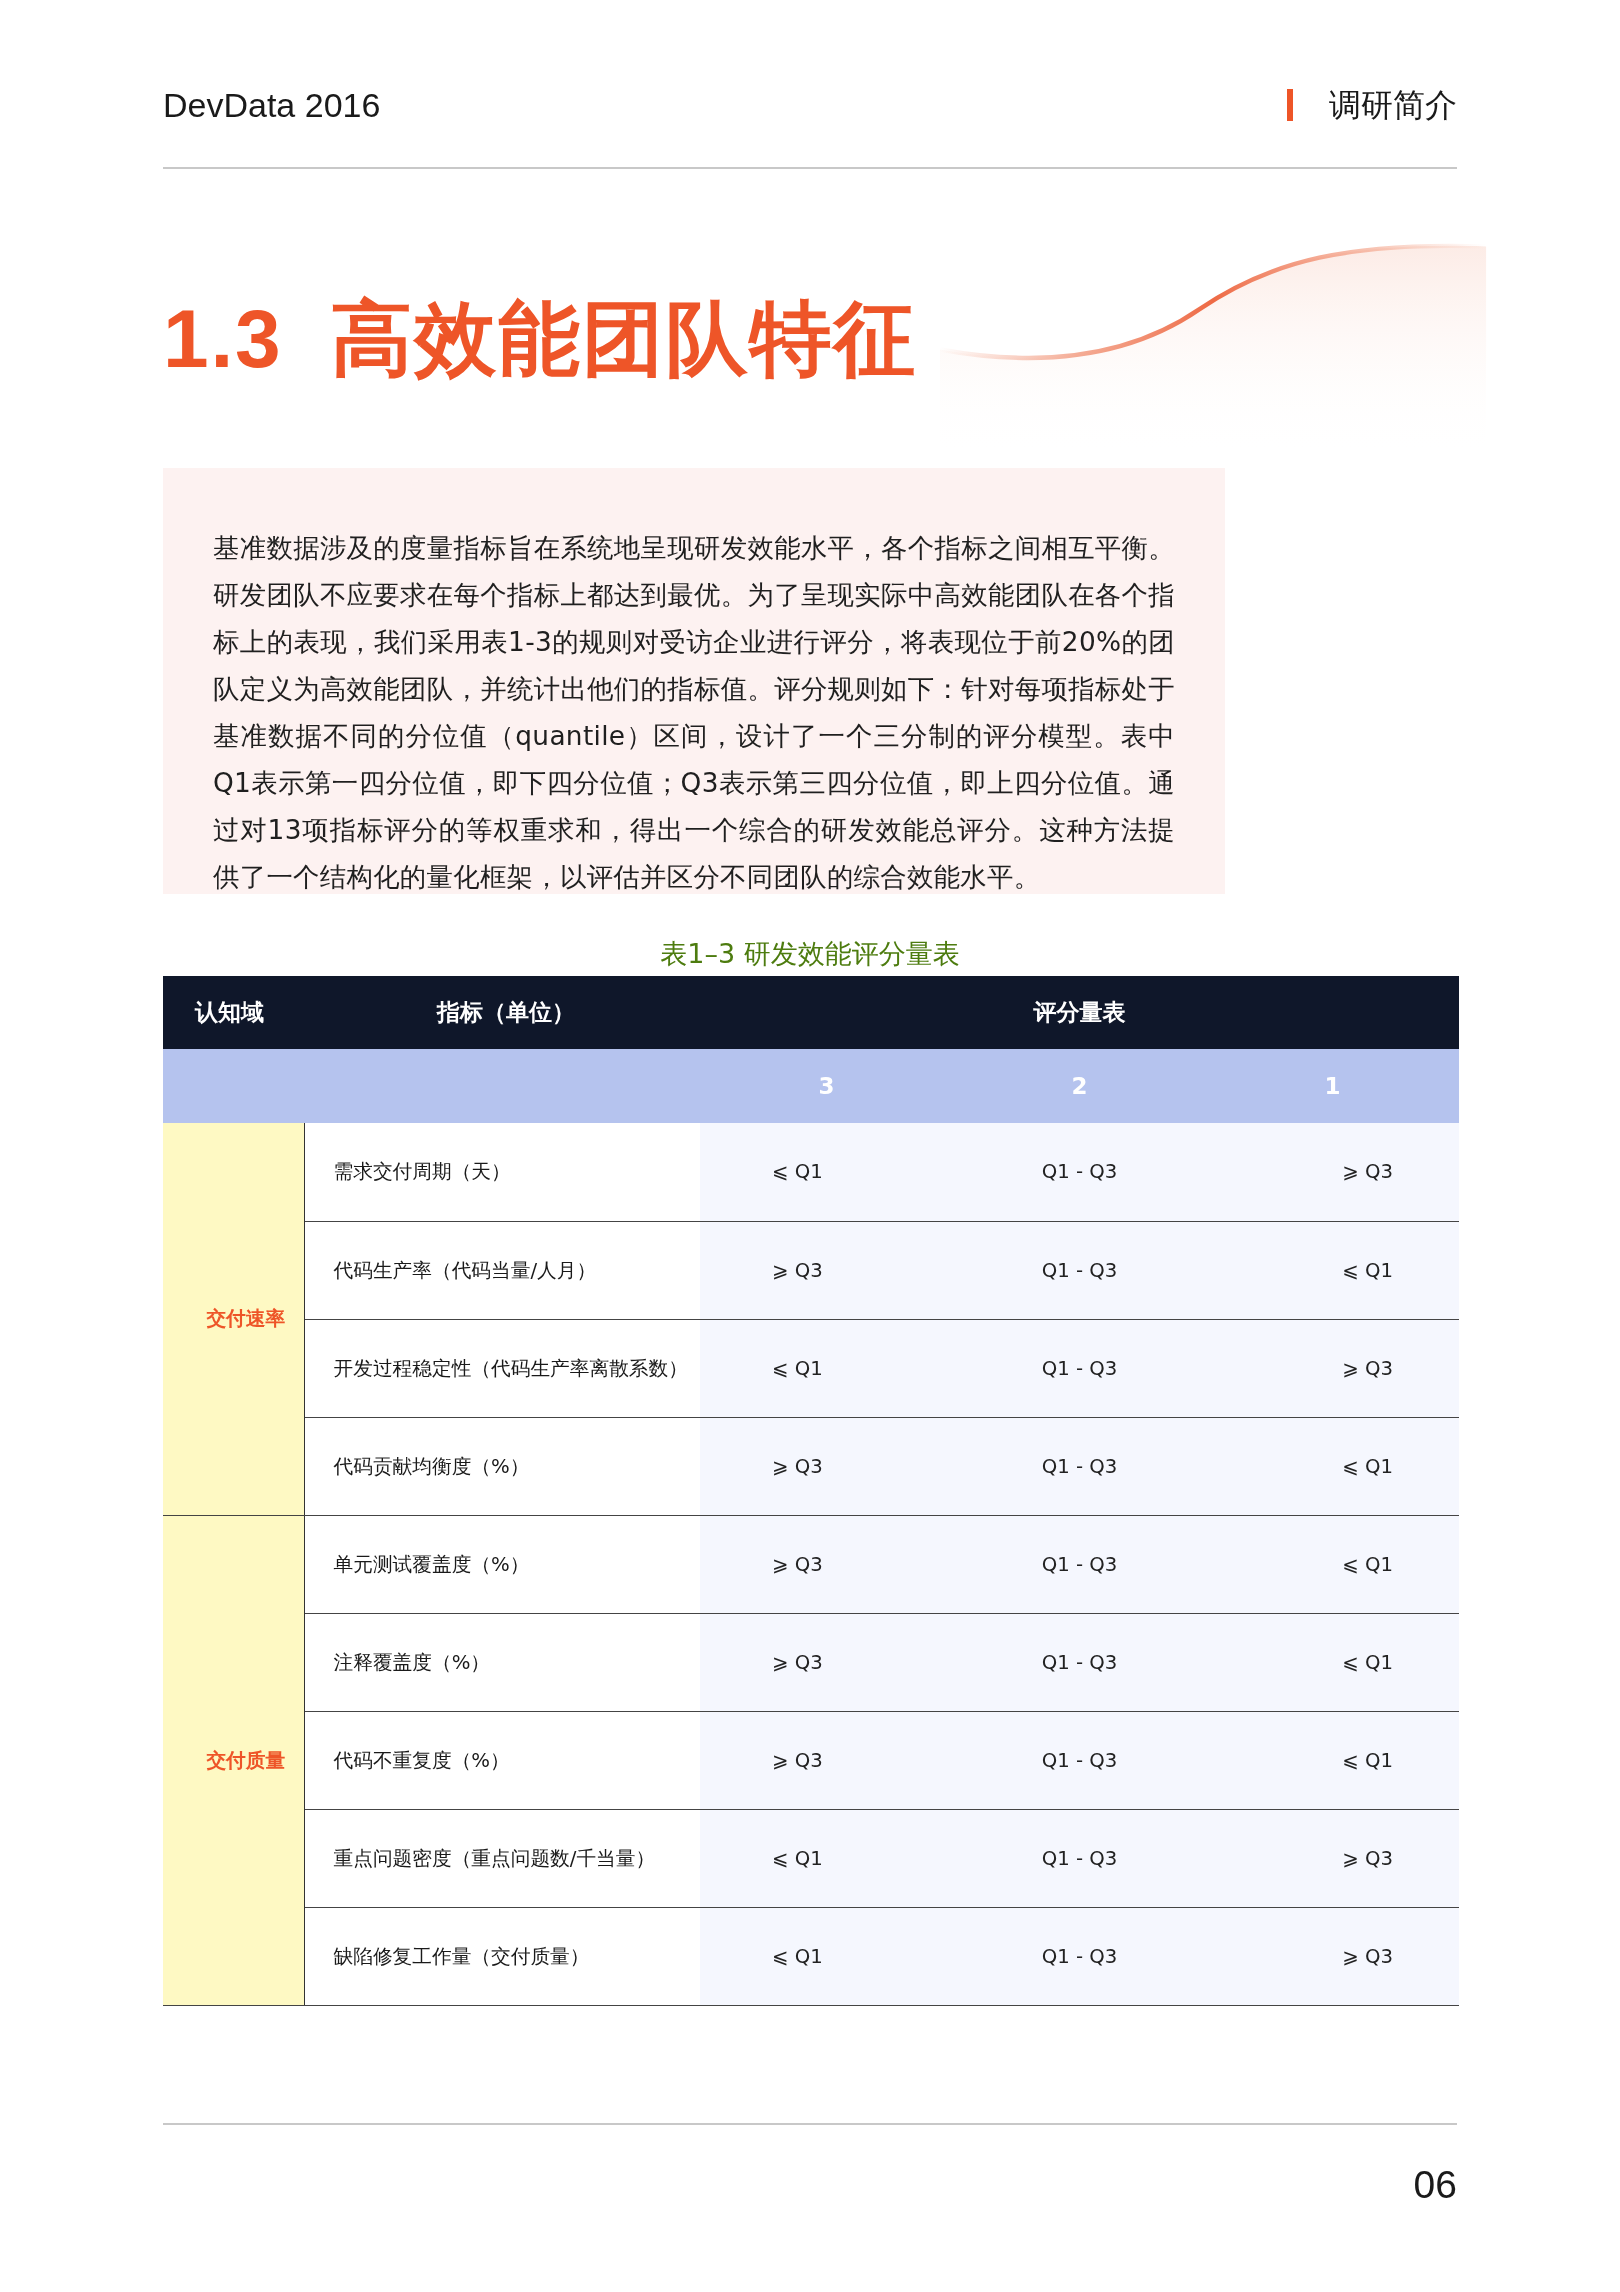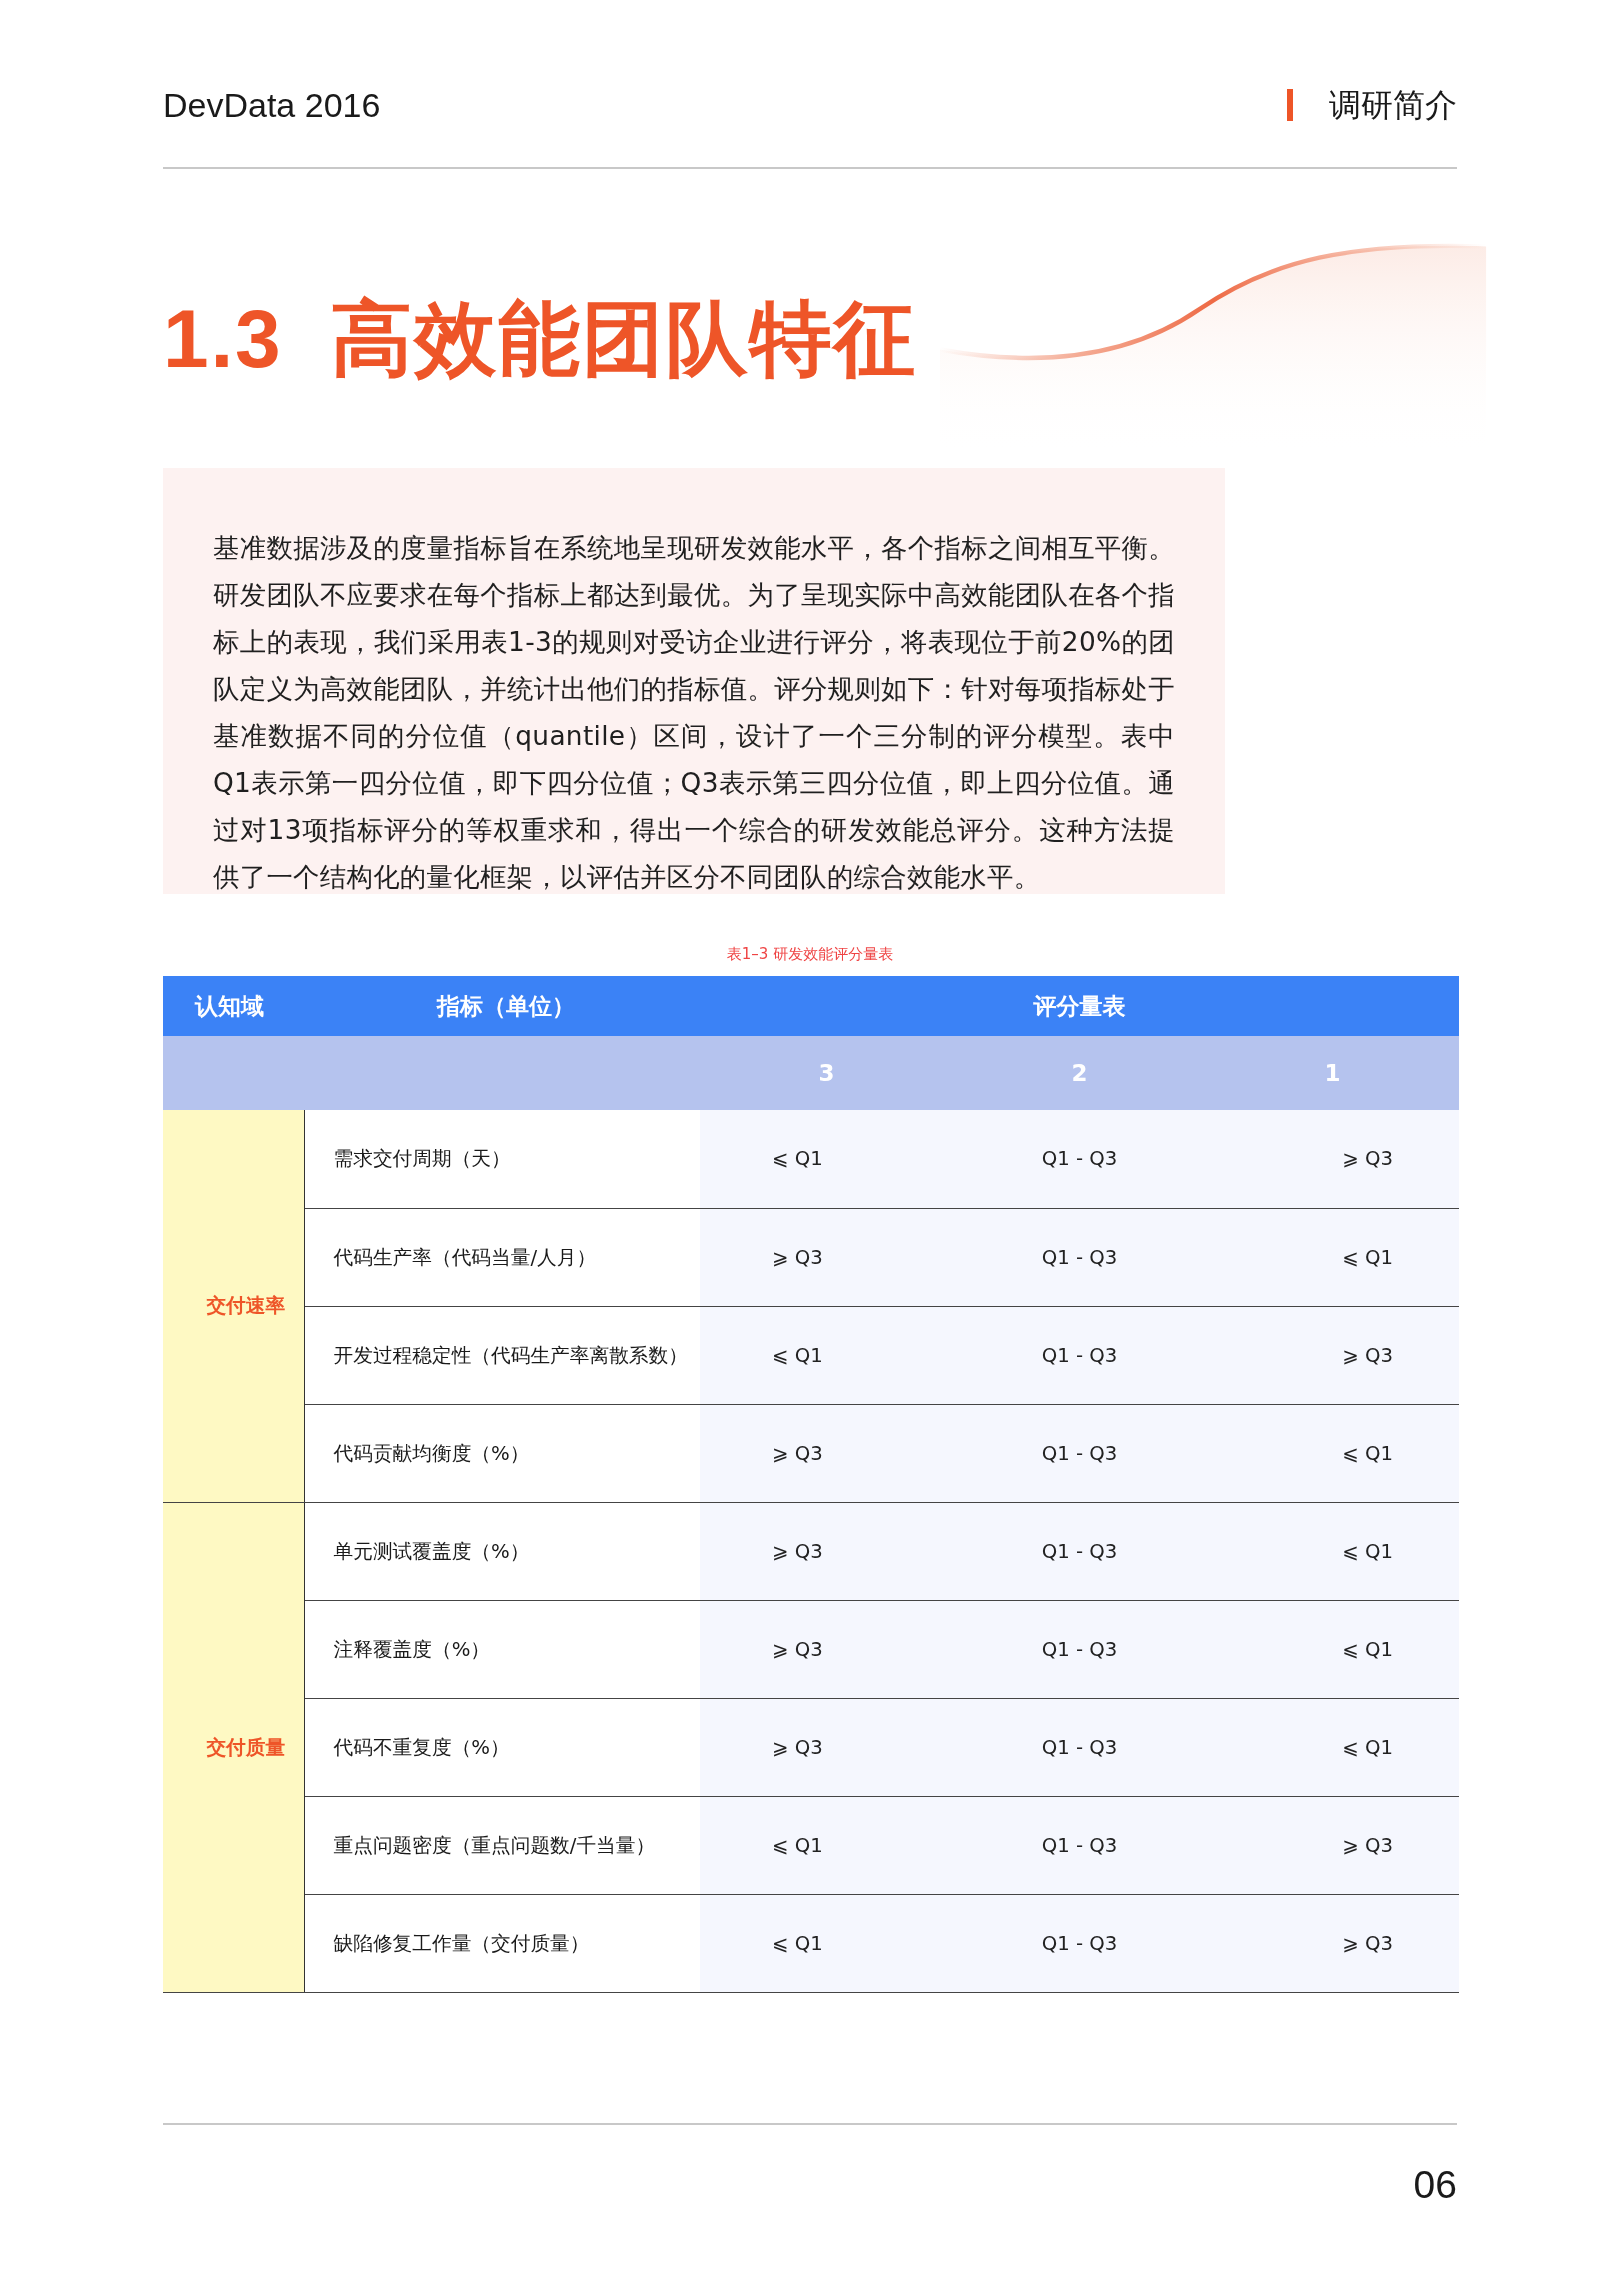--- a/index.html
+++ b/index.html
@@ -14,25 +14,25 @@
   .header-rule { position: absolute; left: 163px; top: 167px; width: 1294px; height: 1.8px; background: #c8c8c8; }
 
   .swoosh { position: absolute; left: 931px; top: 224px; width: 573px; height: 233px; }
 
   .title { position: absolute; left: 163px; top: 285px; font-size: 82px; font-weight: bold; color: #EE5528; line-height: 107px; white-space: nowrap; letter-spacing: 1.8px; }
   .title .num { margin-right: 48px; font-family: "Liberation Sans", sans-serif; }
 
   .intro-box { position: absolute; left: 163px; top: 468px; width: 1062px; height: 426px; background: #FDF2F1; padding: 56px 50px 0 50px; }
   .intro-text { font-size: 26.4px; line-height: 47px; color: #1f1f1f; text-align: justify; letter-spacing: 0.3px; }
 
-  .caption { position: absolute; left: 163px; top: 936px; width: 1294px; text-align: center; font-size: 15px; color: #ef4444; line-height: 36px; }
+  .caption { position: absolute; left: 163px; top: 936px; width: 1294px; text-align: center; font-size: 27px; color: #4d7c0f; line-height: 36px; }
 
   .score-table { position: absolute; left: 163px; top: 976px; width: 1294px; border-collapse: collapse; table-layout: fixed; }
   .score-table th { color: #ffffff; font-weight: bold; font-size: 23px; }
-  .score-table .hdr1 th { background: #3b82f6; height: 60px; }
+  .score-table .hdr1 th { background: #0f172a; height: 73px; }
   .score-table .hdr2 th { background: #B5C3EE; height: 74px; font-size: 23px; }
   .th-left { text-align: left; padding-left: 32px; }
   .th-metric { text-align: left; padding-left: 133px; }
   .score-table td { height: 98px; font-size: 19.7px; vertical-align: middle; }
   .td-domain { color: #EE5528; font-weight: bold; font-size: 19px; text-align: center; padding-left: 25px; border-right: 1.8px solid #333; border-bottom: 1.8px solid #444; background: #fef9c3; }
   .td-metric { font-weight: normal; font-size: 19px; color: #1a1a1a; padding-left: 29px; background: #fff; border-bottom: 1.8px solid #444; }
   .td-val { text-align: center; color: #222; background: #F5F7FE; border-bottom: 1.8px solid #444; font-family: "DejaVu Sans", sans-serif; }
   .td-val.c3 { text-align: left; padding-left: 72px; }
   .td-val.c1 { text-align: right; padding-right: 66px; }
 

